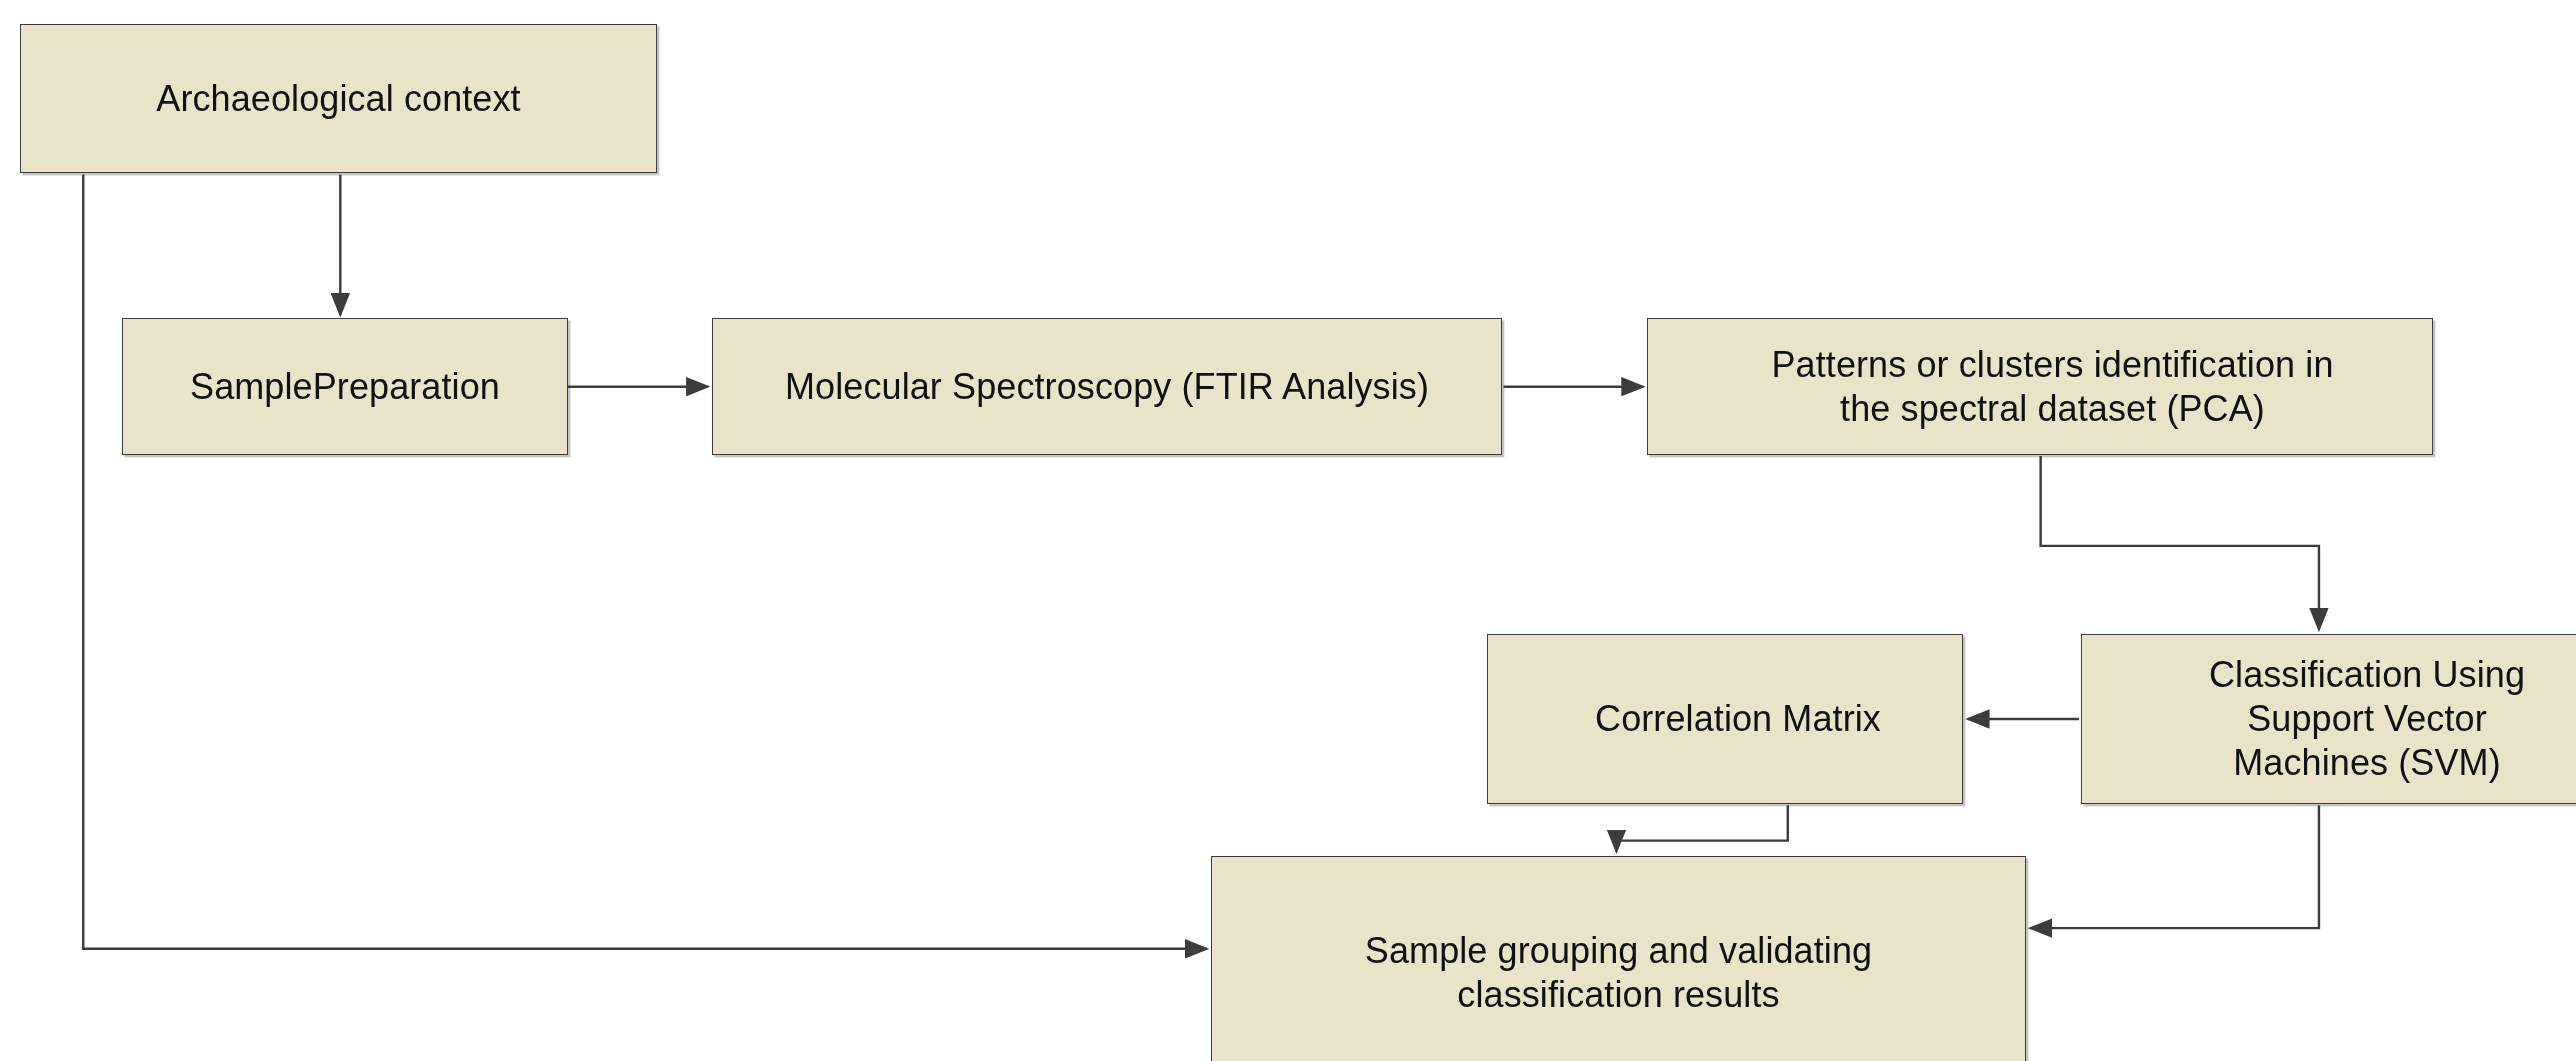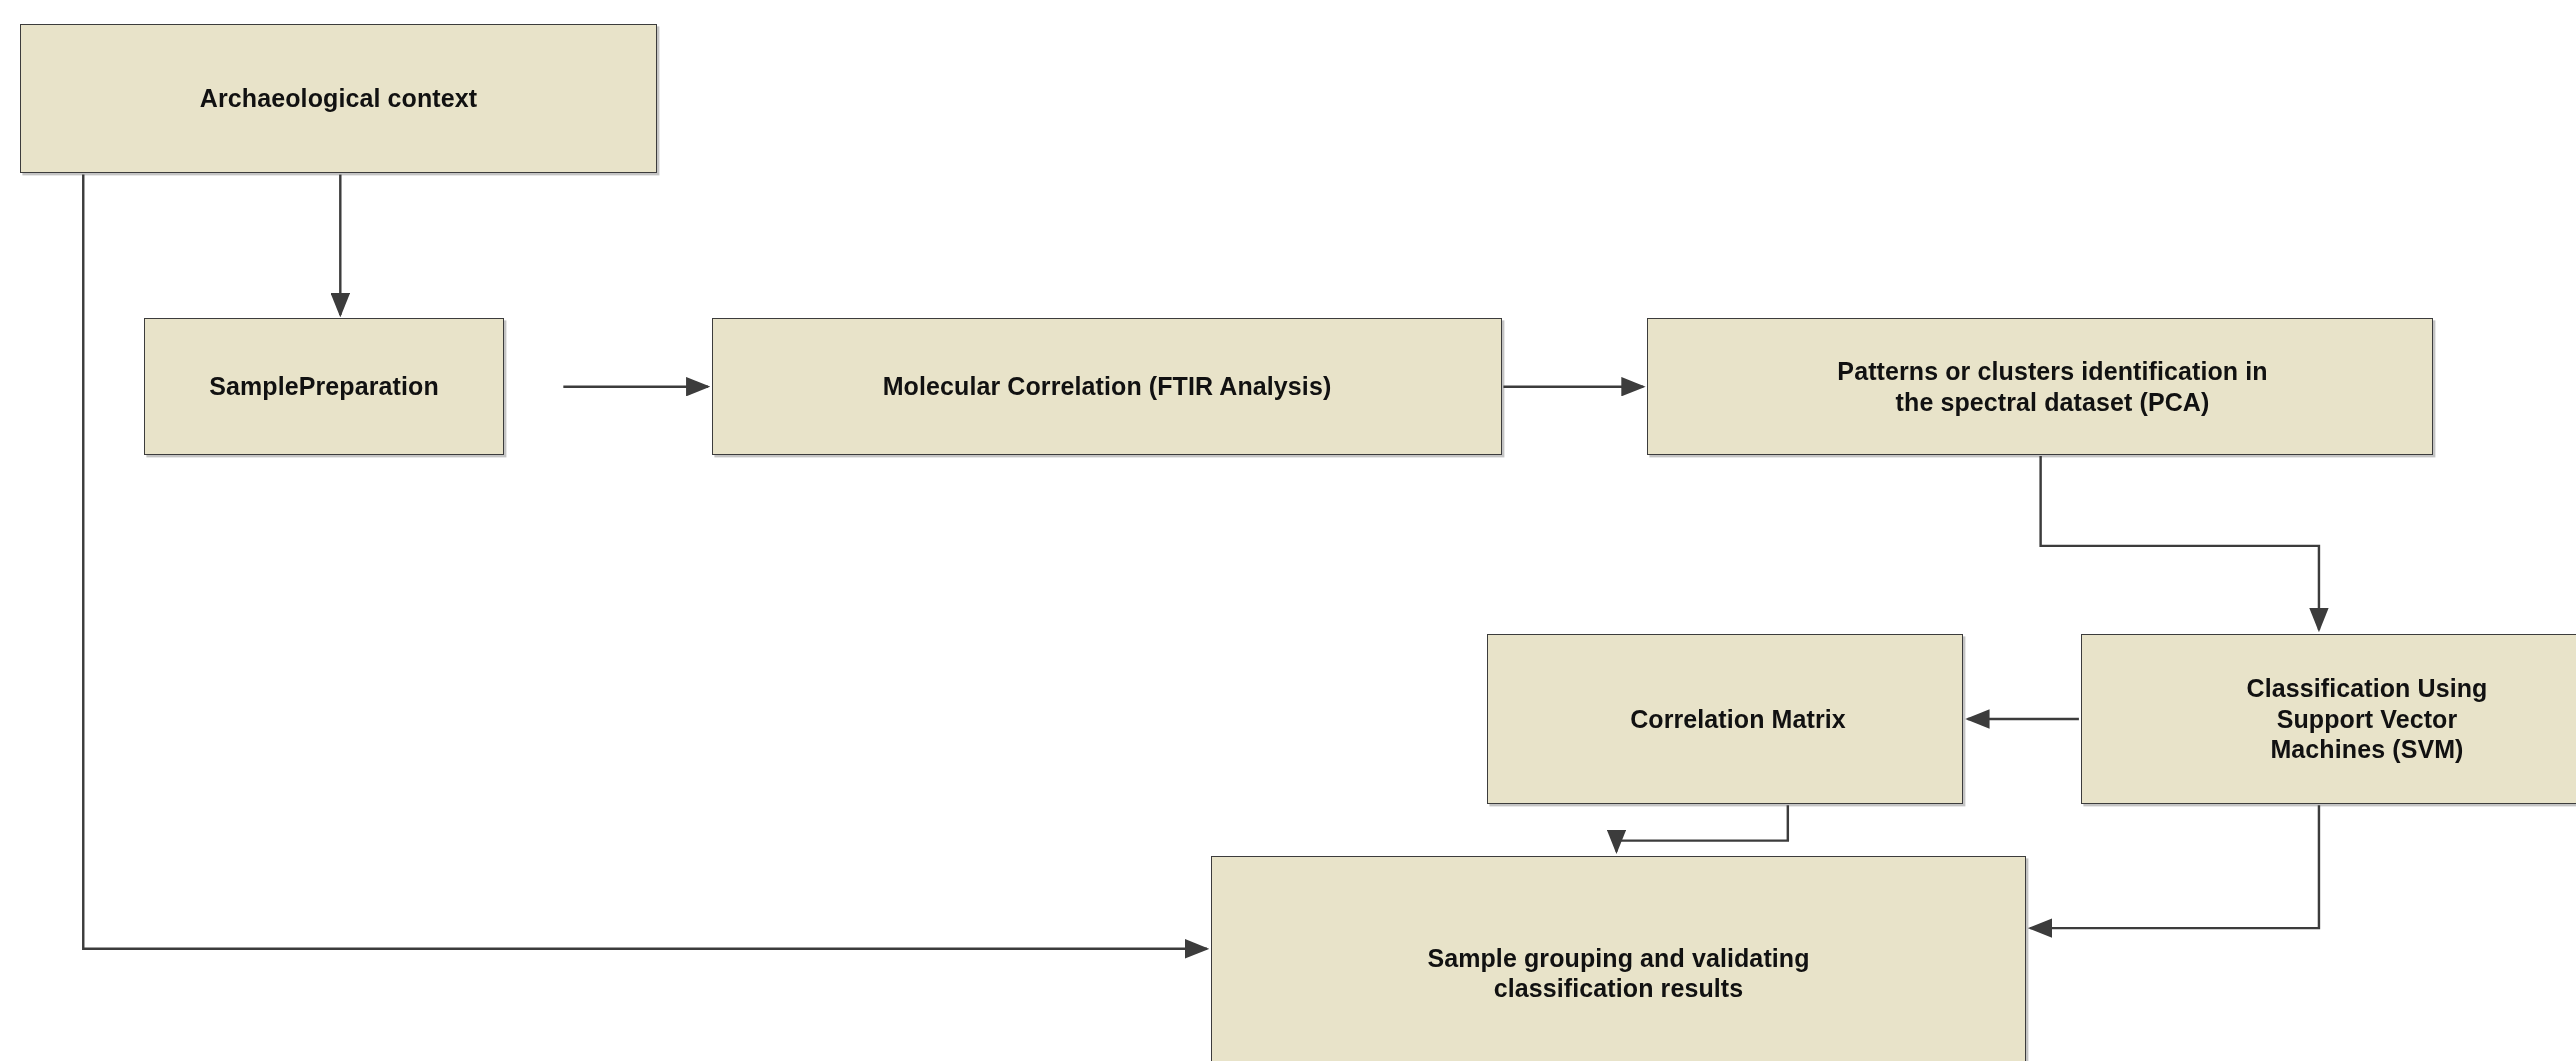--- a/index.html
+++ b/index.html
@@ -29,34 +29,33 @@
     position: absolute;
     box-sizing: border-box;
     background: #E8E3C9;
     border: 1.8px solid #3C3C3C;
     box-shadow: 2.4px 2.4px 0 rgba(60,60,60,0.30);
     display: flex;
     align-items: center;
     justify-content: center;
     text-align: center;
     color: #111111;
-    font-size: 25px;
+    font-size: 36px;
     line-height: 1.22;
     letter-spacing: 0.1px;
     padding: 3.6px 11px;
-    font-weight: bold;
   }
   .node .label {
     white-space: pre-line;
     display: block;
     width: 100%;
   }
   
   #node-archaeological-context { left: 20px;   top: 24px;   width: 637px; height: 149px; }
-  #node-sample-preparation     { left: 122px;  top: 318px;  width: 360px;  height: 137px; margin-left: 22px; }
+  #node-sample-preparation     { left: 122px;  top: 318px;  width: 446px;  height: 137px; }
   #node-ftir-analysis          { left: 712px; top: 318px;  width: 790px; height: 137px; }
   #node-pca                    { left: 1647px; top: 318px;  width: 786px; height: 137px; padding-left: 36px; }
   #node-svm                    { left: 2081px; top: 634px; width: 572px;  height: 170px; }
   #node-correlation-matrix     { left: 1487px; top: 634px; width: 476px;  height: 170px; padding-left: 37px; }
   #node-sample-grouping        { left: 1211px; top: 856px; width: 815px; height: 234px; }
 </style>
 </head>
 <body>
 
 <div id="canvas">
@@ -87,21 +86,21 @@
 
   <div class="node" id="node-archaeological-context">
     <span class="label">Archaeological context</span>
   </div>
 
   <div class="node" id="node-sample-preparation">
     <span class="label">SamplePreparation</span>
   </div>
 
   <div class="node" id="node-ftir-analysis">
-    <span class="label">Molecular Correlation (FTIR Analysis)</span>
+    <span class="label">Molecular Spectroscopy (FTIR Analysis)</span>
   </div>
 
   <div class="node" id="node-pca">
     <span class="label">Patterns or clusters identification in
 the spectral dataset (PCA)</span>
   </div>
 
   <div class="node" id="node-correlation-matrix">
     <span class="label">Correlation Matrix</span>
   </div>

